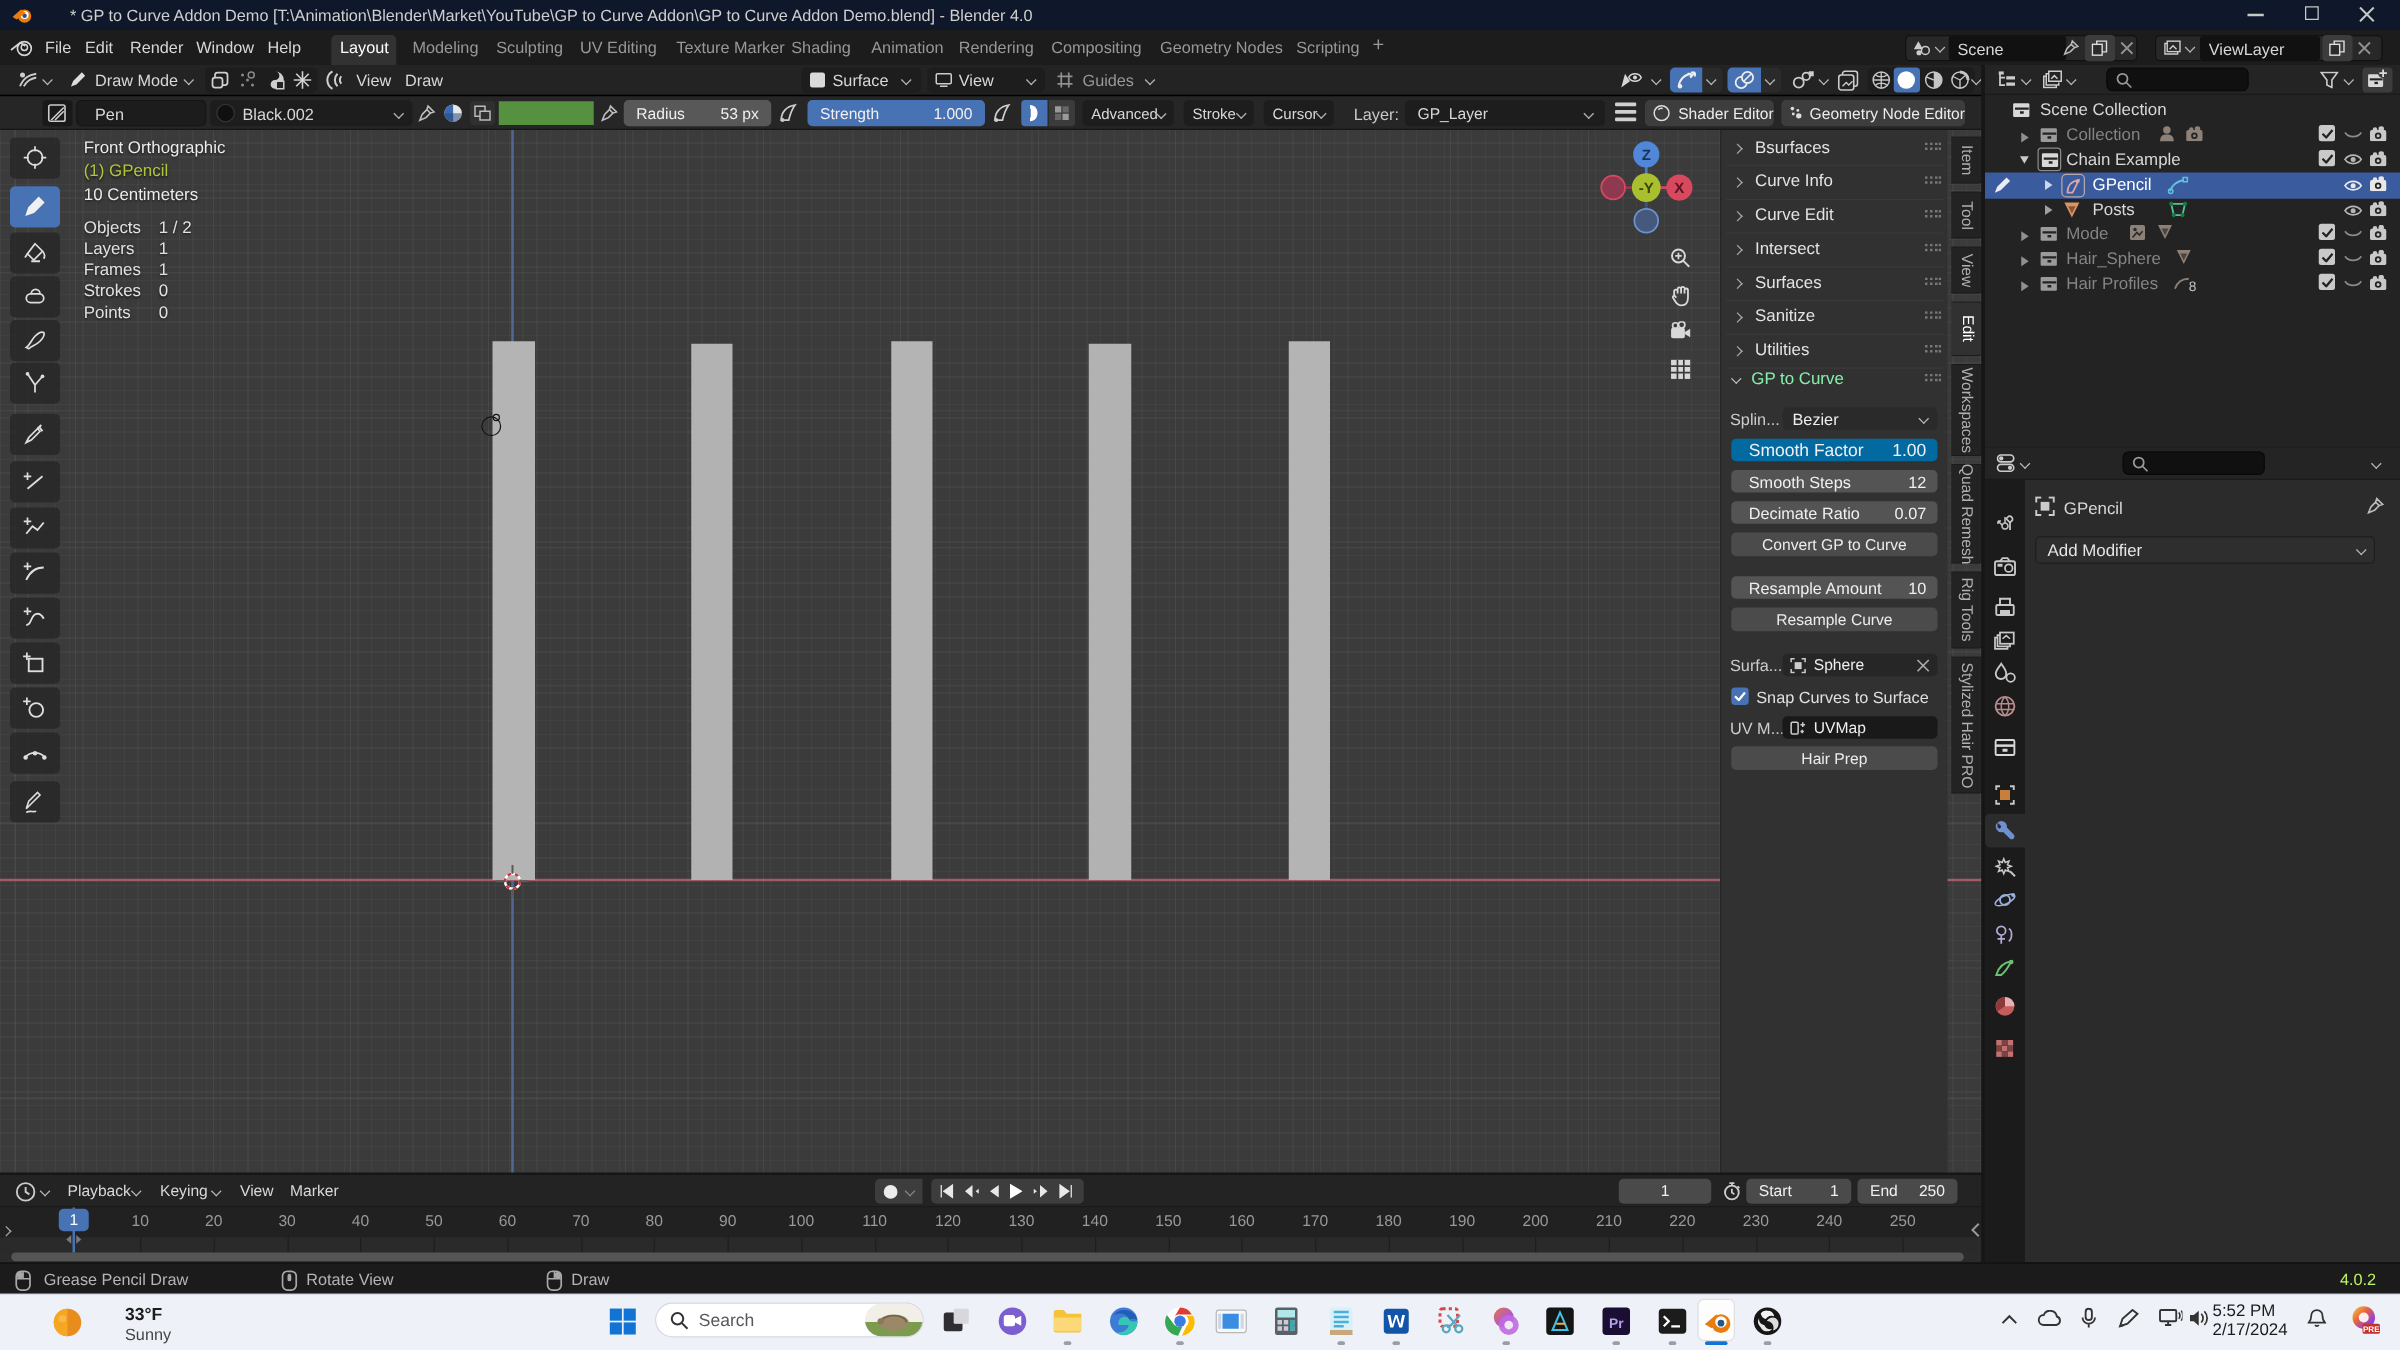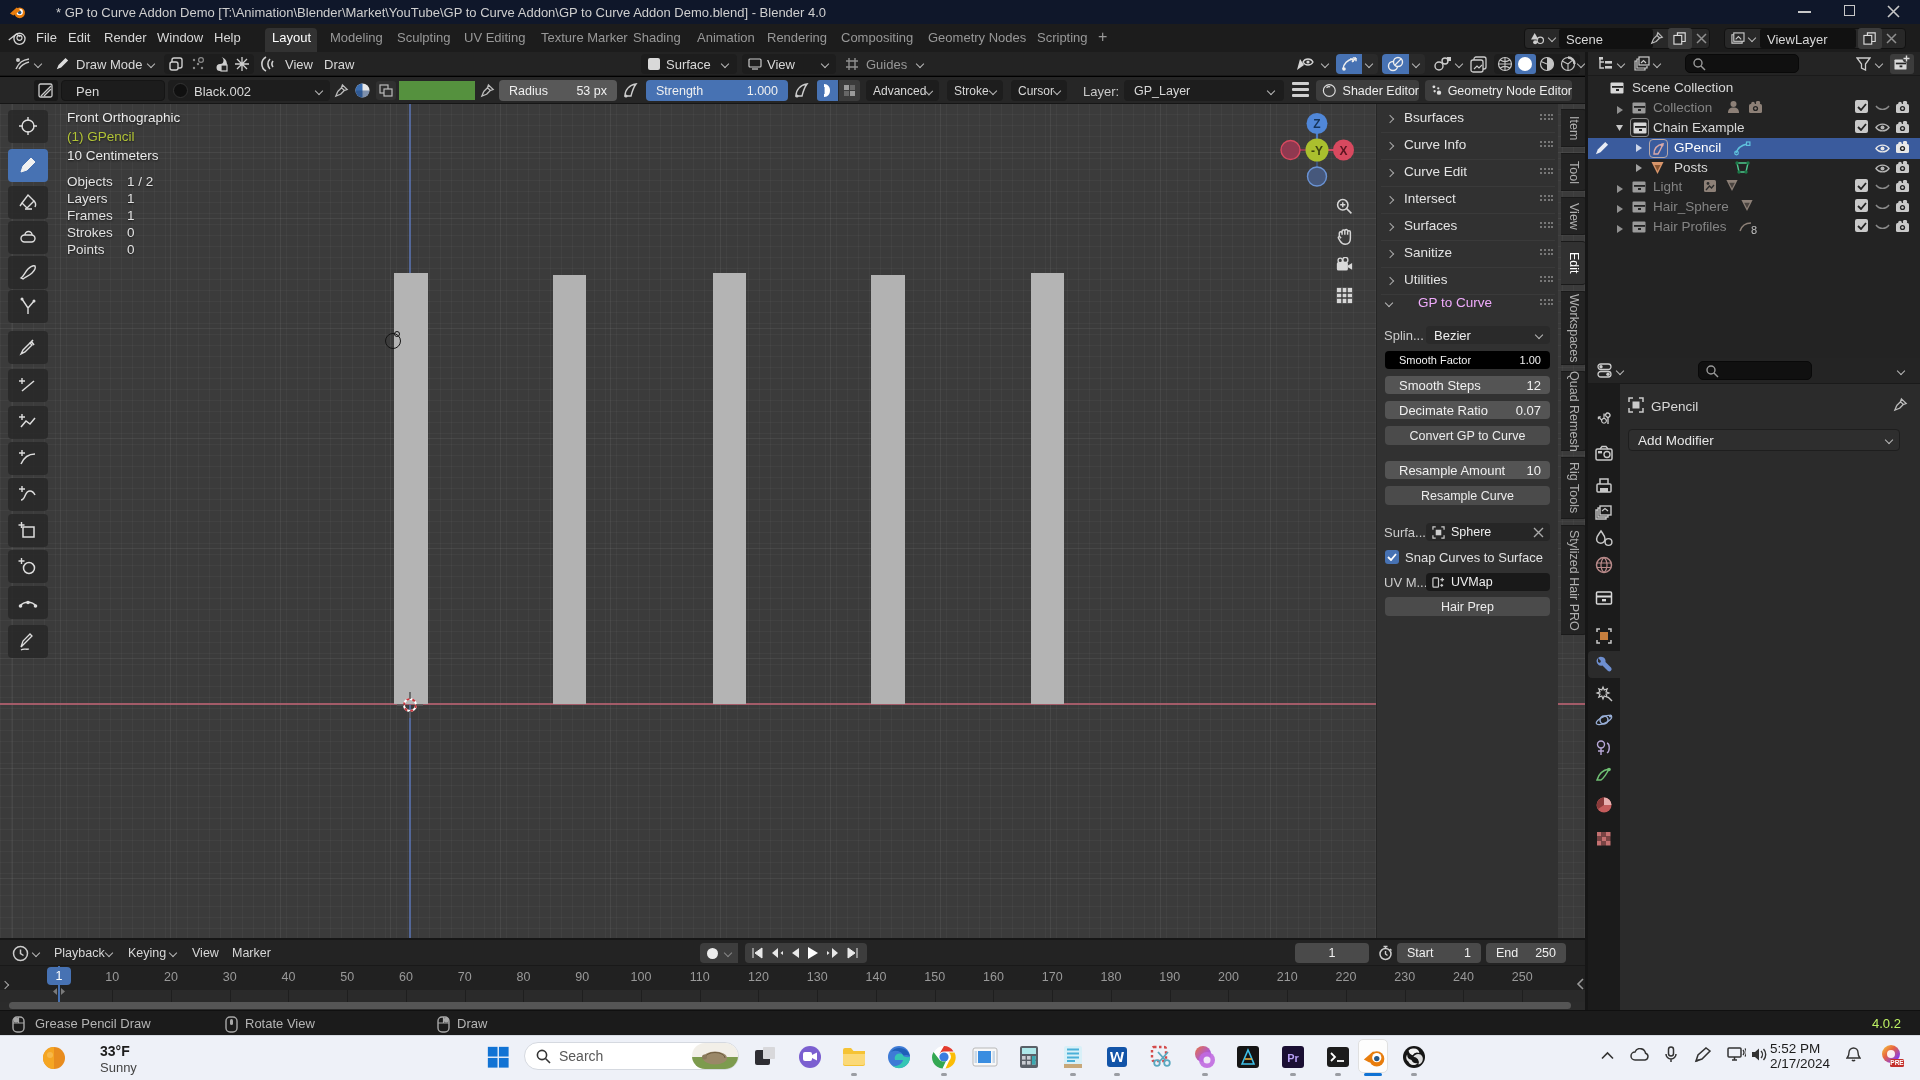--- a/index.html
+++ b/index.html
@@ -535,39 +535,39 @@
           <rect x="8" y="0" width="2" height="2"></rect>
           <rect x="11" y="0" width="2" height="2"></rect>
           <rect x="0" y="4" width="2" height="2"></rect>
           <rect x="4" y="4" width="2" height="2"></rect>
           <rect x="8" y="4" width="2" height="2"></rect>
           <rect x="11" y="4" width="2" height="2"></rect>
         </g>
       </svg>
       <div class="a" style="left:4px;top:190px;width:174px;height:1px;background:#3a3a3a"></div>
       <span class="a cv" style="left:9px;top:196px"></span>
-      <div class="a t" style="left:41px;top:191px;font-size:13.5px;color:#f0abfc">GP to Curve</div>
+      <div class="a t" style="left:24px;top:191px;font-size:13.5px;color:#86efac">GP to Curve</div>
       <svg class="a" style="left:163px;top:195px" width="13" height="8">
         <g fill="#777">
           <rect x="0" y="0" width="2" height="2"></rect>
           <rect x="4" y="0" width="2" height="2"></rect>
           <rect x="8" y="0" width="2" height="2"></rect>
           <rect x="11" y="0" width="2" height="2"></rect>
           <rect x="0" y="4" width="2" height="2"></rect>
           <rect x="4" y="4" width="2" height="2"></rect>
           <rect x="8" y="4" width="2" height="2"></rect>
           <rect x="11" y="4" width="2" height="2"></rect>
         </g>
       </svg>
       <div class="a t" style="left:7px;top:224px;color:#cdcdcd">Splin...</div>
       <div class="a ddn" style="left:49px;top:222px;width:124px;height:18px;background:#2a2a2a;padding:0 8px;justify-content:space-between">
         <span style="font-size:13px;color:#eee">Bezier</span>
         <span class="cv"></span>
       </div>
-      <div class="a slider" style="left:8px;top:247px;width:165px;height:18px;background:#000000;font-size:11px;padding:0 9px">
+      <div class="a slider" style="left:8px;top:247px;width:165px;height:18px;background:#0369a1;font-size:14px;padding:0 9px">
         <span style="margin-left:5px">Smooth Factor</span>
         <span>1.00</span>
       </div>
       <div class="a slider" style="left:8px;top:272px;width:165px;height:18px;background:#545454;font-size:13px;padding:0 9px">
         <span style="margin-left:5px">Smooth Steps</span>
         <span>12</span>
       </div>
       <div class="a slider" style="left:8px;top:297px;width:165px;height:18px;background:#545454;font-size:13px;padding:0 9px">
         <span style="margin-left:5px">Decimate Ratio</span>
         <span>0.07</span>
@@ -770,21 +770,21 @@
       <circle cx="7.5" cy="7.5" r="1.2" fill="#c9c9c9"></circle>
     </svg>
     <svg class="a" style="left:28px;top:132px;transform:rotate(0deg)" width="8" height="10" viewBox="0 0 8 10">
       <path d="M1 1 L7 5 L1 9 Z" fill="#909090"></path>
     </svg>
     <svg class="a" style="left:44px;top:128px" width="14" height="14" viewBox="0 0 14 14">
       <rect x="0.5" y="1.5" width="13" height="11" rx="1" fill="#9a9a9a"></rect>
       <rect x="2" y="5" width="11" height="1.8" fill="#232323"></rect>
       <rect x="6" y="8" width="3" height="2" fill="#232323"></rect>
     </svg>
-    <div class="a tg" style="left:65px;top:127px;font-size:13.5px;color:#848484">Light</div>
+    <div class="a tg" style="left:65px;top:127px;font-size:13.5px;color:#848484">Mode</div>
     <svg class="a" style="left:115px;top:127px" width="14" height="14" viewBox="0 0 14 14">
       <rect x="1" y="1" width="12" height="12" rx="1.5" fill="#8d8077"></rect>
       <path d="M3 11 l3.5 -4 l2 2 l2.5 -3" stroke="#2b2b2b" stroke-width="1.3" fill="none"></path>
       <circle cx="5" cy="4.5" r="1.4" fill="#2b2b2b"></circle>
     </svg>
     <svg class="a" style="left:137px;top:126px" width="14" height="15" viewBox="0 0 15 16">
       <path d="M1.5 2 H13.5 L7.5 14 Z" fill="#8d8077"></path>
       <path d="M4.5 5 h6 l-3 6z" fill="#4a4440"></path>
     </svg>
     <div class="a" style="left:267px;top:127px;width:13px;height:13px;background:#c9c9c9;border-radius:2px"></div>

